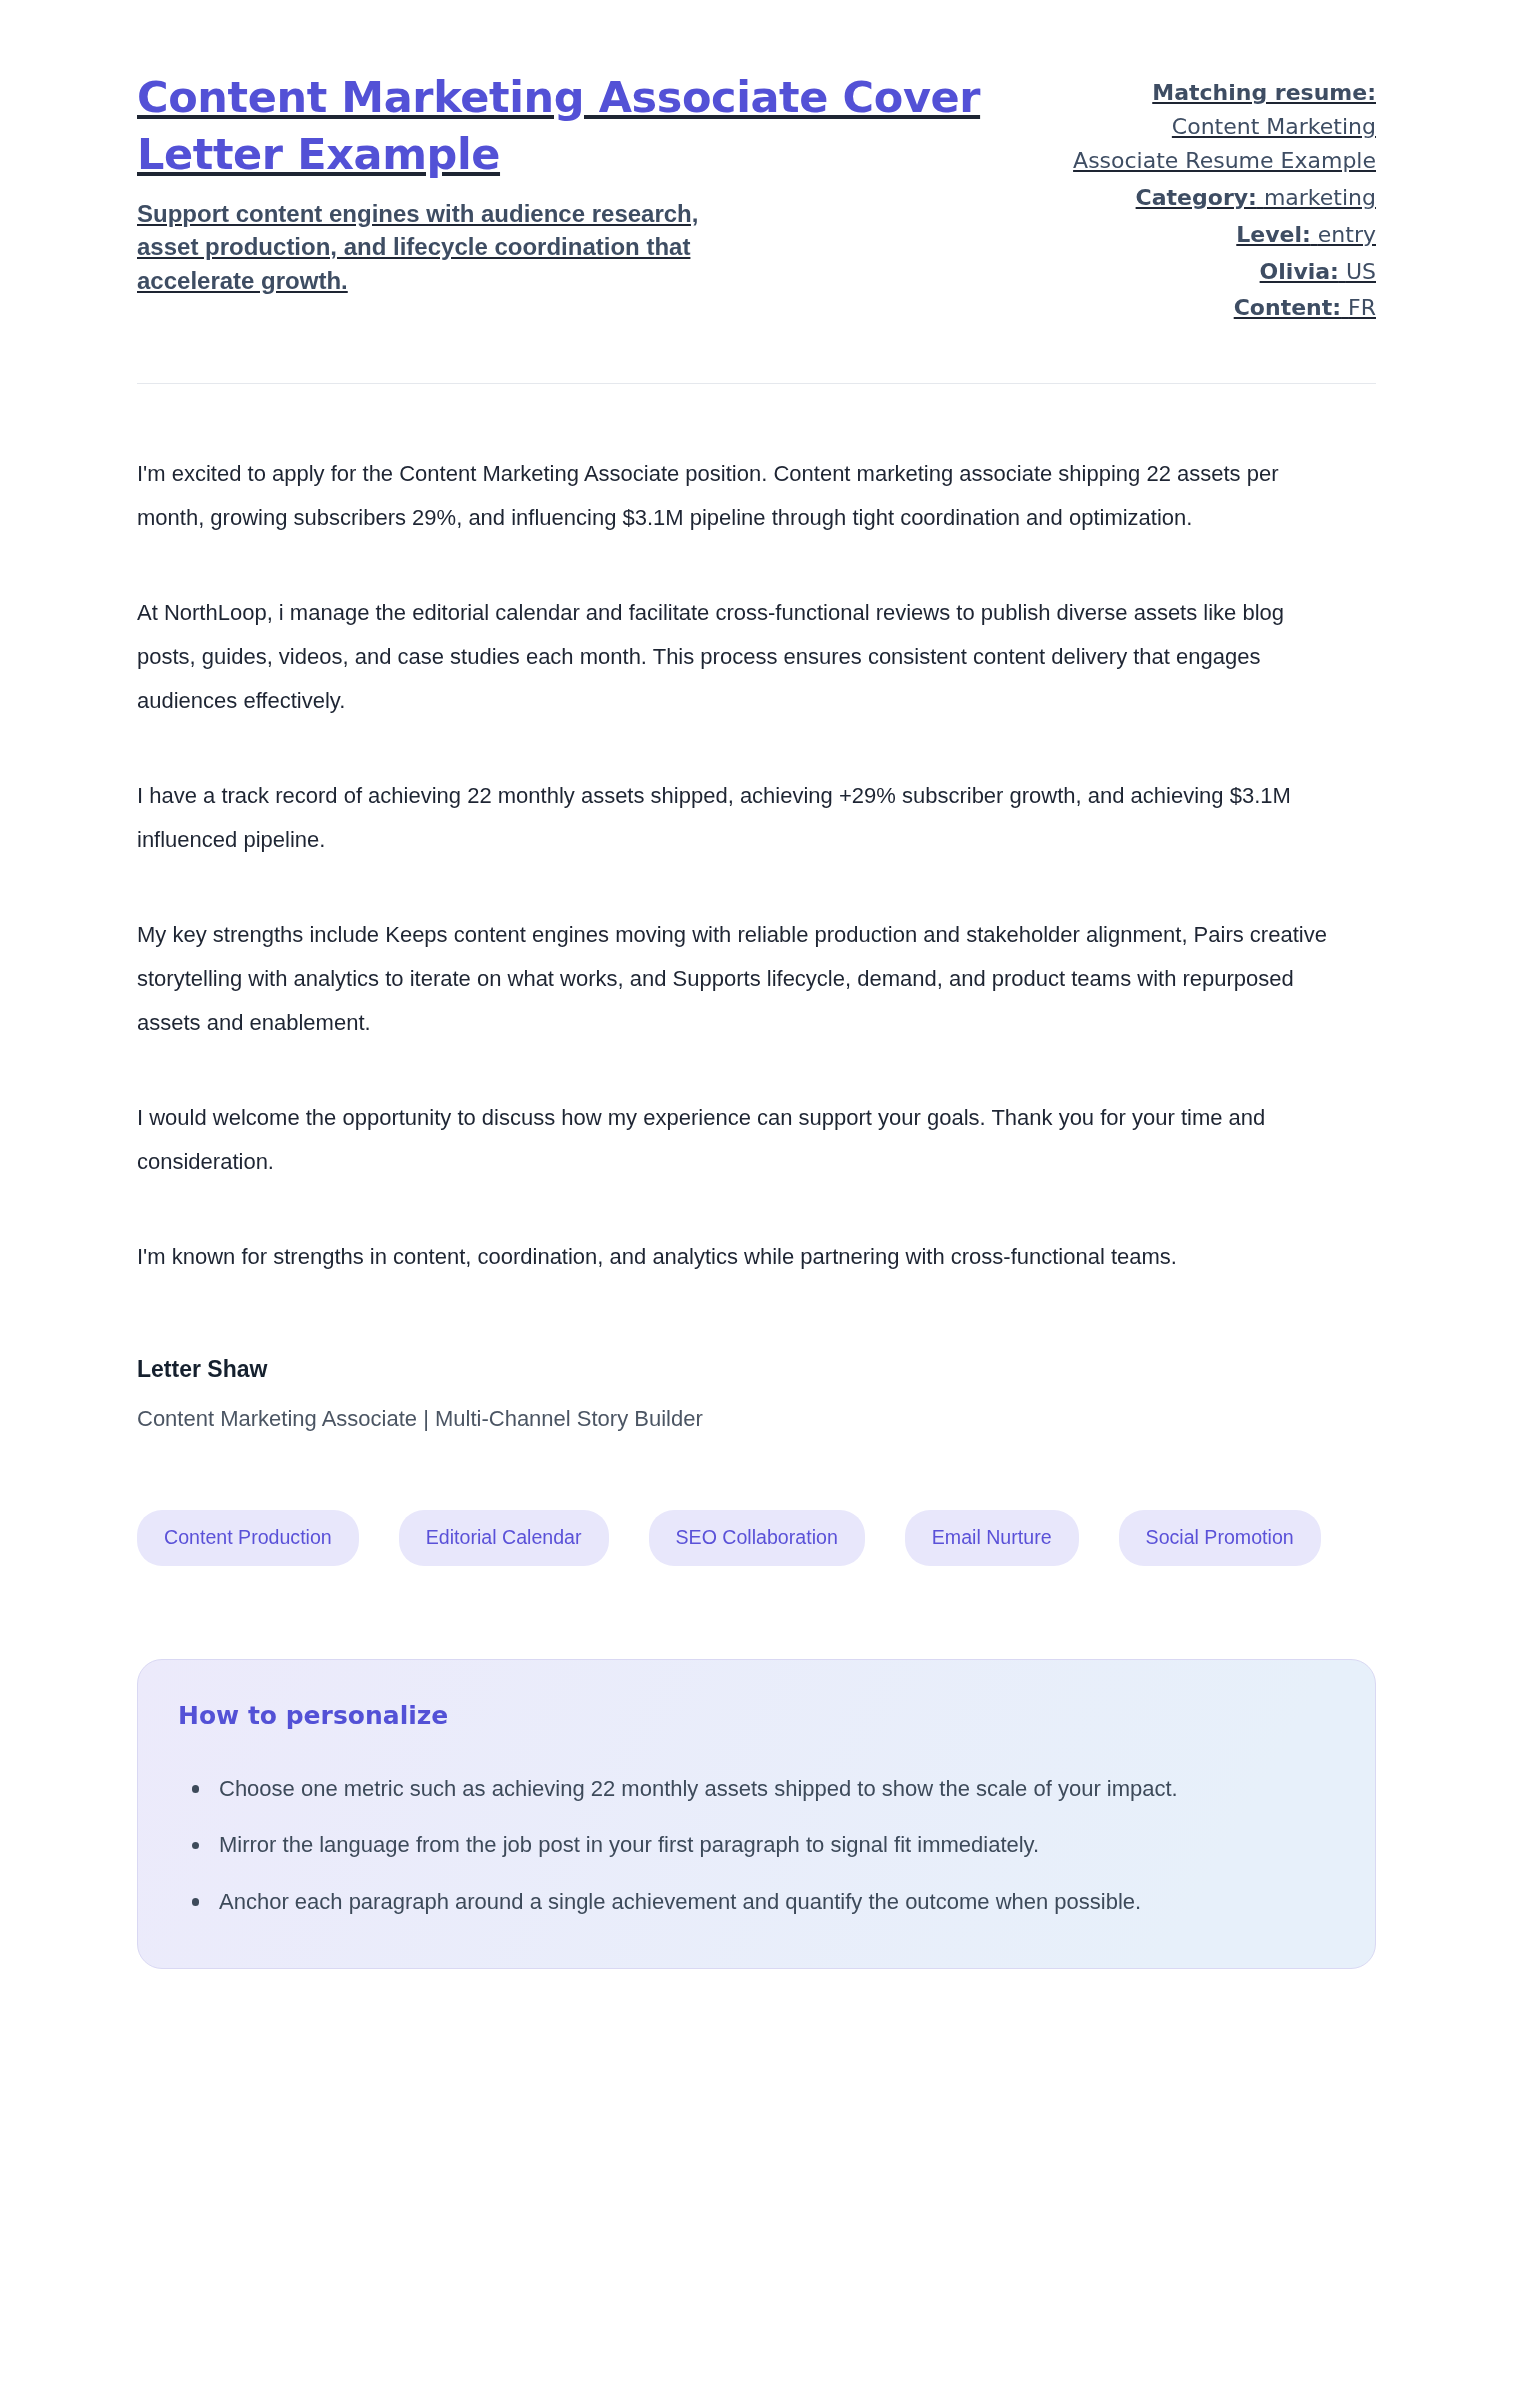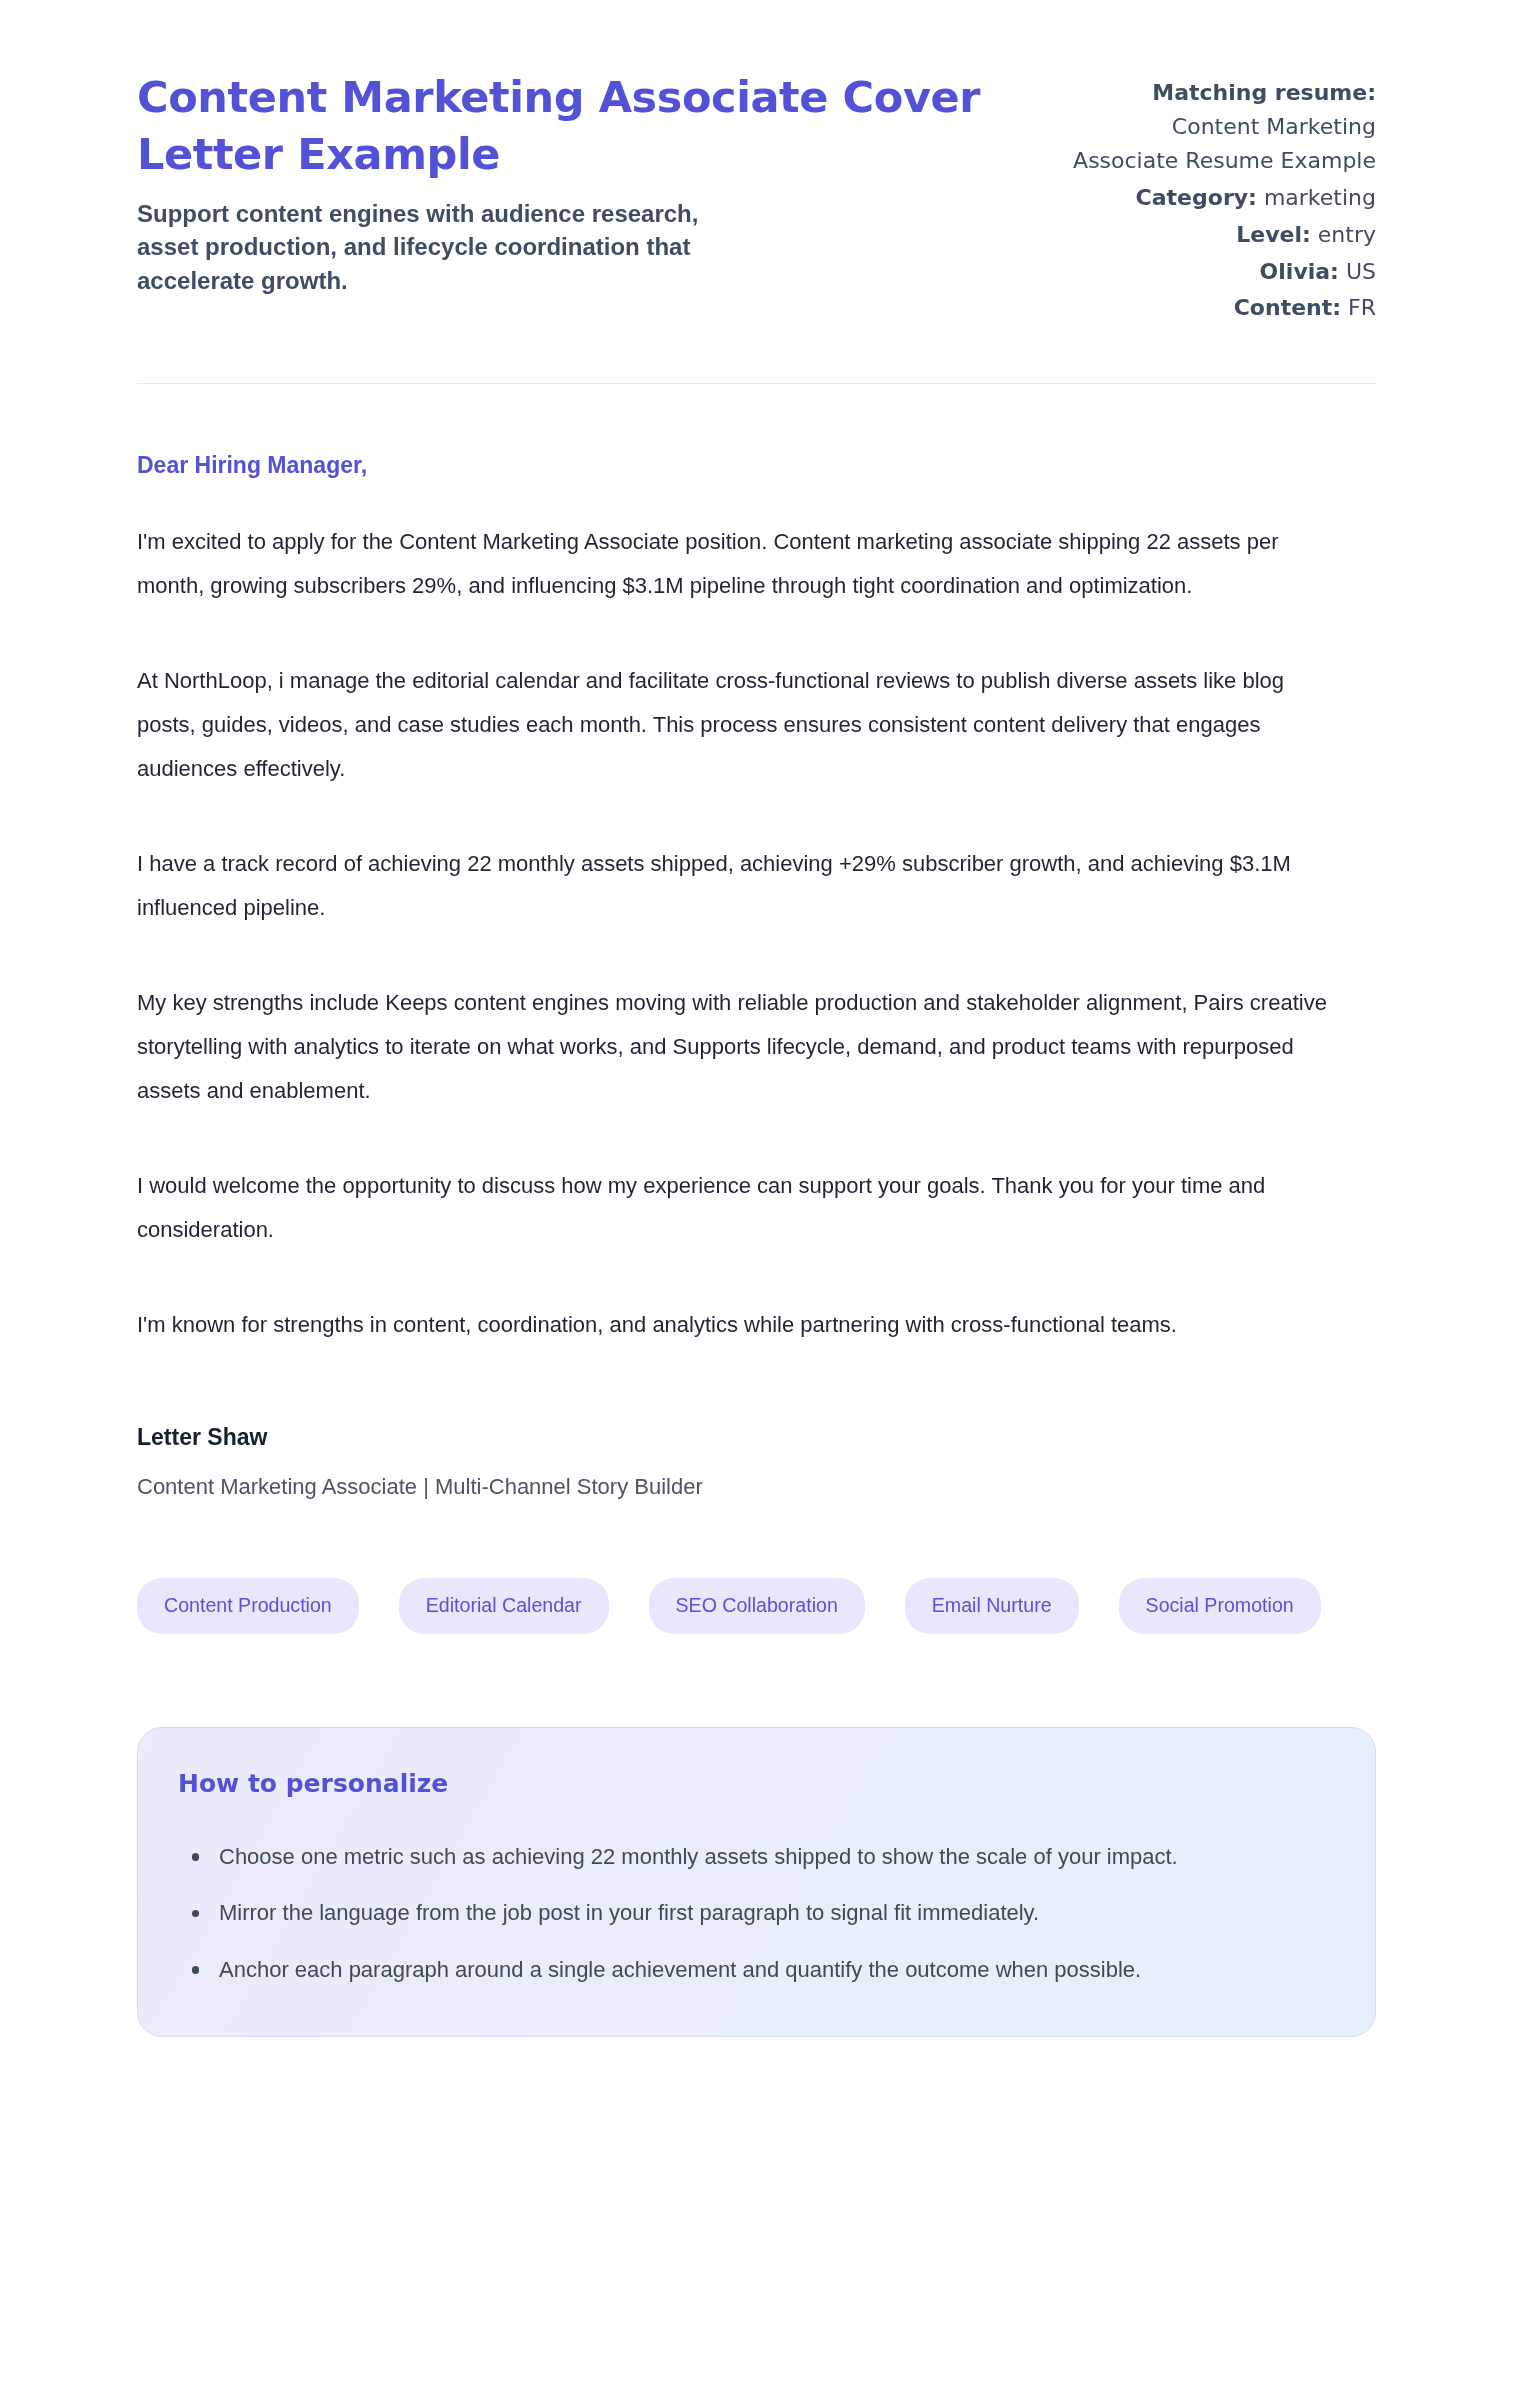--- a/index.html
+++ b/index.html
@@ -33,20 +33,21 @@
     margin: 0 auto;
     padding: 69px 0 80px 0;
   }
 
   
   .header {
     display: flex;
     justify-content: space-between;
     align-items: flex-start;
     gap: 55px;
+    text-decoration: underline;
   }
   .header-left { width: 881px; }
   h1.page-title {
     margin: 0;
     font-family: "DejaVu Sans", sans-serif;
     font-weight: bold;
     font-size: 43px;
     line-height: 1.32;
     color: var(--accent);
     letter-spacing: -0.4px;
@@ -195,21 +196,20 @@
       <div class="meta-item">
         <span class="meta-label">Content:</span>
         <span>FR</span>
       </div>
     </div>
   </div>
 
   <hr class="header-divider">
 
   <div class="letter">
-    <p class="greeting">Dear Hiring Manager,</p>
     <p class="para">I'm excited to apply for the Content Marketing Associate position. Content marketing associate shipping 22 assets per month, growing subscribers 29%, and influencing $3.1M pipeline through tight coordination and optimization.</p>
     <p class="para">At NorthLoop, i manage the editorial calendar and facilitate cross-functional reviews to publish diverse assets like blog posts, guides, videos, and case studies each month. This process ensures consistent content delivery that engages audiences effectively.</p>
     <p class="para">I have a track record of achieving 22 monthly assets shipped, achieving +29% subscriber growth, and achieving $3.1M influenced pipeline.</p>
     <p class="para">My key strengths include Keeps content engines moving with reliable production and stakeholder alignment, Pairs creative storytelling with analytics to iterate on what works, and Supports lifecycle, demand, and product teams with repurposed assets and enablement.</p>
     <p class="para">I would welcome the opportunity to discuss how my experience can support your goals. Thank you for your time and consideration.</p>
     <p class="para">I'm known for strengths in content, coordination, and analytics while partnering with cross-functional teams.</p>
 
     <div class="signature">
       <div class="sig-name">Letter Shaw</div>
       <div class="sig-title">Content Marketing Associate | Multi-Channel Story Builder</div>

